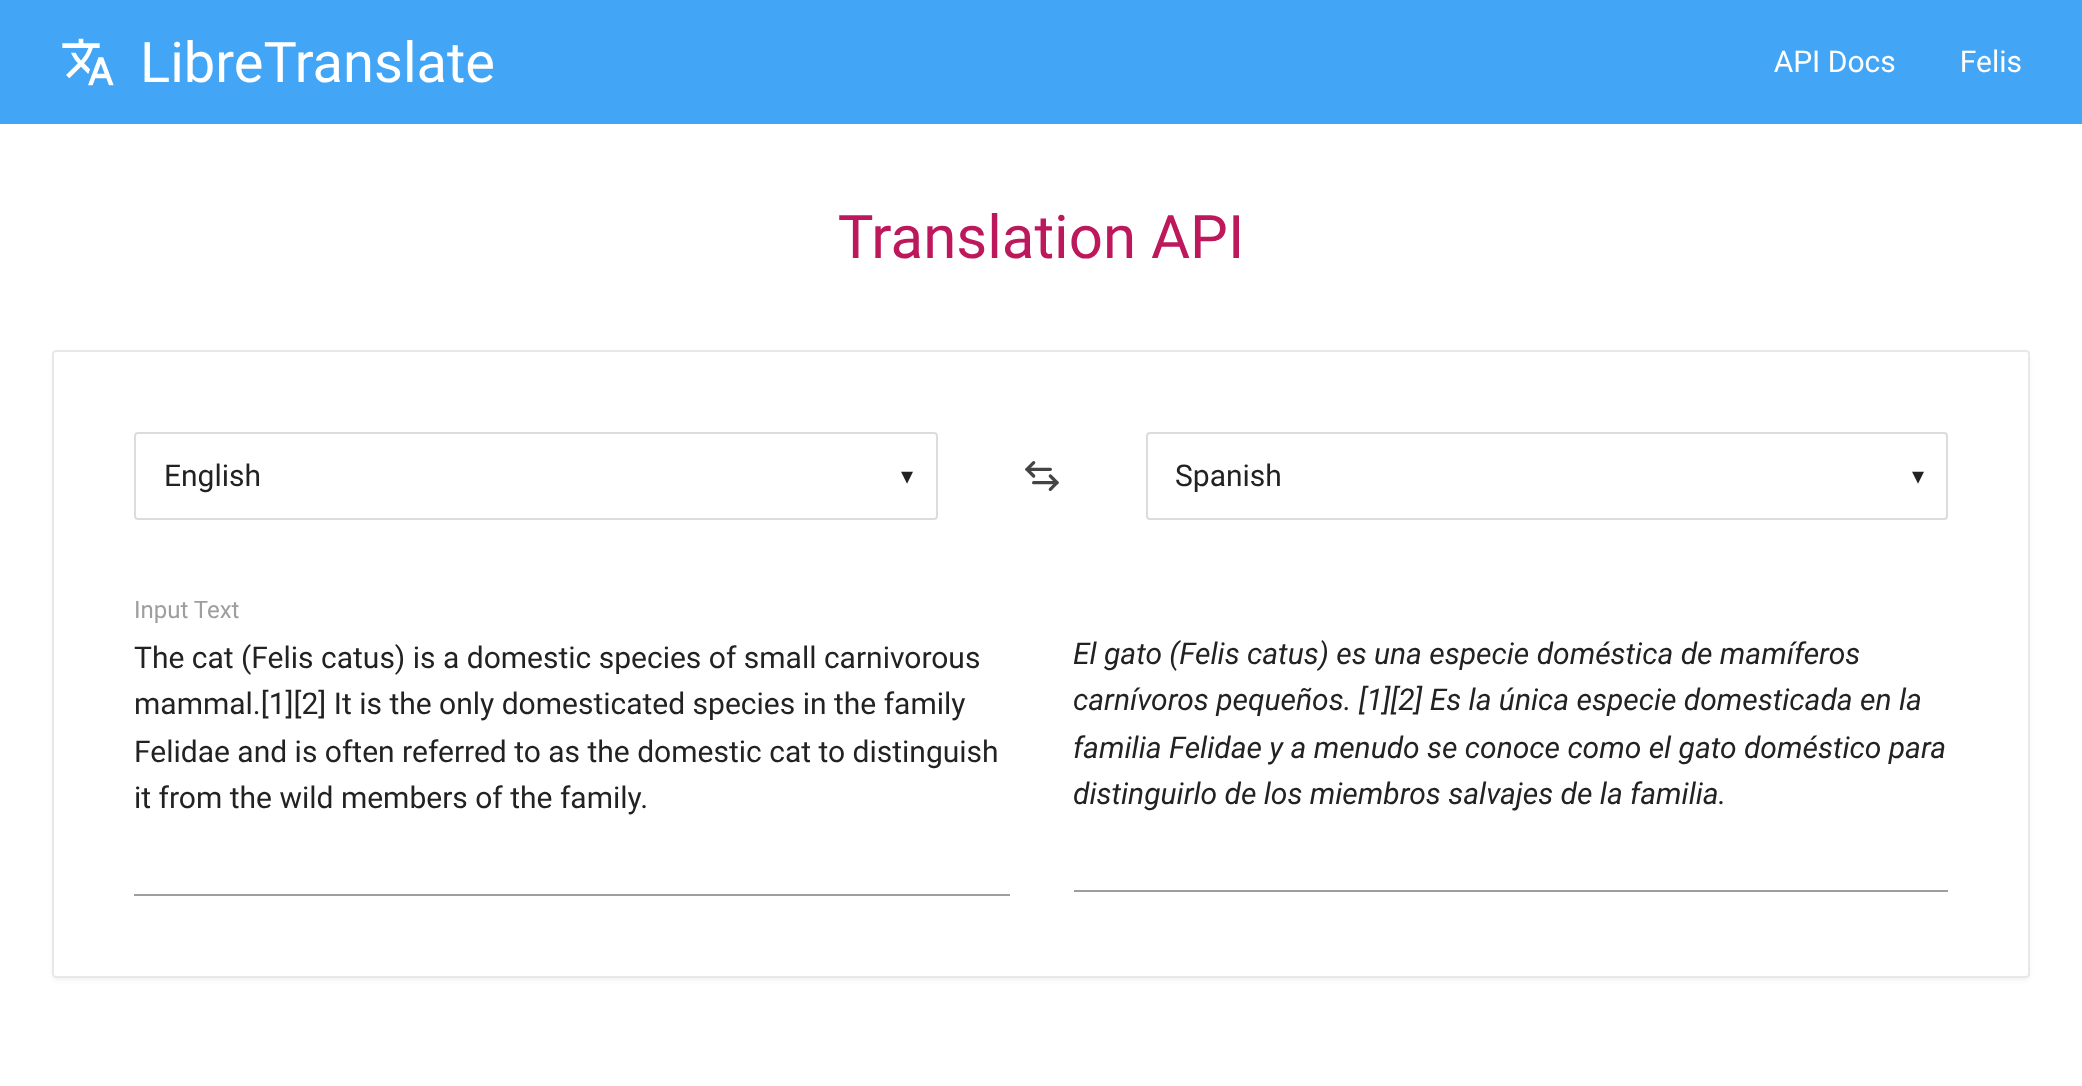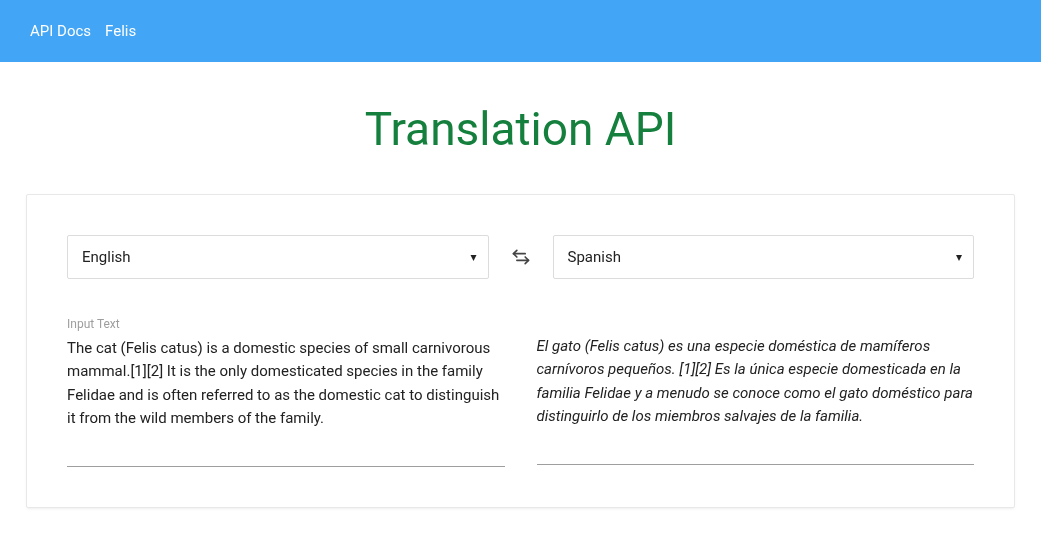--- a/index.html
+++ b/index.html
@@ -32,50 +32,50 @@
       height: 28px;
       color: #ffffff;
     }
     .brand-title {
       color: #ffffff;
       font-size: 28px;
       font-weight: 400;
     }
     .nav-links {
       display: flex;
-      gap: 14px;
+      gap: 32px;
     }
     .nav-link {
       color: #ffffff;
       font-size: 15px;
       text-decoration: none;
       cursor: pointer;
     }
     .main {
       padding: 40px 20px 20px 20px;
     }
     .page-title {
       text-align: center;
-      font-size: 46px;
+      font-size: 30px;
       font-weight: 400;
-      color: #15803d;
+      color: #be185d;
       margin-bottom: 38px;
     }
     .card {
       background: #ffffff;
       border: 1px solid #e8e8e8;
       border-radius: 2px;
       padding: 40px;
       margin: 0 6px;
       box-shadow: 0 2px 2px 0 rgba(0,0,0,0.02), 0 3px 1px -2px rgba(0,0,0,0.02), 0 1px 5px 0 rgba(0,0,0,0.02);
     }
     .lang-row {
       display: flex;
       align-items: center;
-      gap: 12px;
+      gap: 32px;
       margin-bottom: 38px;
     }
     .lang-select-wrap {
       flex: 1;
       position: relative;
     }
     .lang-select {
       width: 100%;
       height: 44px;
       border: 1px solid #dcdcdc;
@@ -149,20 +149,28 @@
       color: #222;
       border-bottom: 1px solid #9e9e9e;
       min-height: 130px;
       padding-bottom: 8px;
     }
   </style>
 </head>
 <body>
 
 <header class="header">
+  <div class="brand">
+    <span class="brand-icon">
+      <svg viewBox="0 0 24 24" fill="currentColor">
+        <path d="M12.87 15.07l-2.54-2.51.03-.03A17.52 17.52 0 0 0 14.07 6H17V4h-7V2H8v2H1v2h11.17C11.5 7.92 10.44 9.75 9 11.35 8.07 10.32 7.3 9.19 6.69 8h-2c.73 1.63 1.73 3.17 2.98 4.56l-5.09 5.02L4 19l5-5 3.11 3.11.76-2.04zM18.5 10h-2L12 22h2l1.12-3h4.75L21 22h2l-4.5-12zm-2.62 7l1.62-4.33L19.12 17h-3.24z"></path>
+      </svg>
+    </span>
+    <span class="brand-title">LibreTranslate</span>
+  </div>
   <nav class="nav-links">
     <a class="nav-link">API Docs</a>
     <a class="nav-link">Felis</a>
   </nav>
 </header>
 
 <main class="main">
   <h1 class="page-title">Translation API</h1>
 
   <div class="card">

